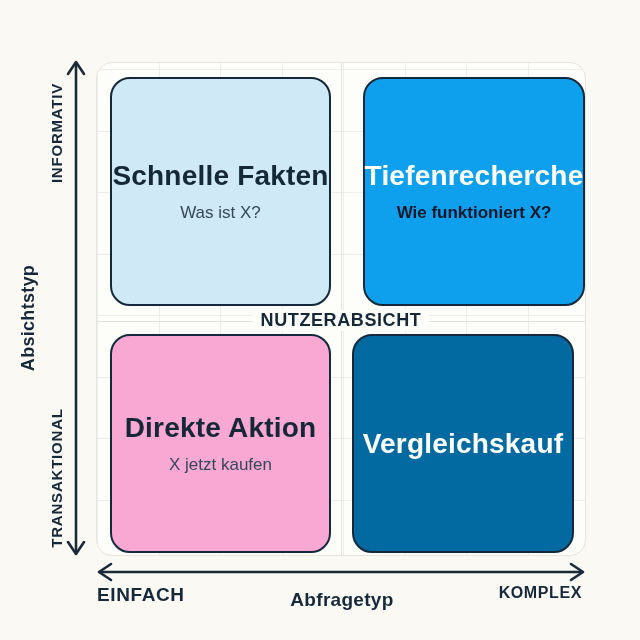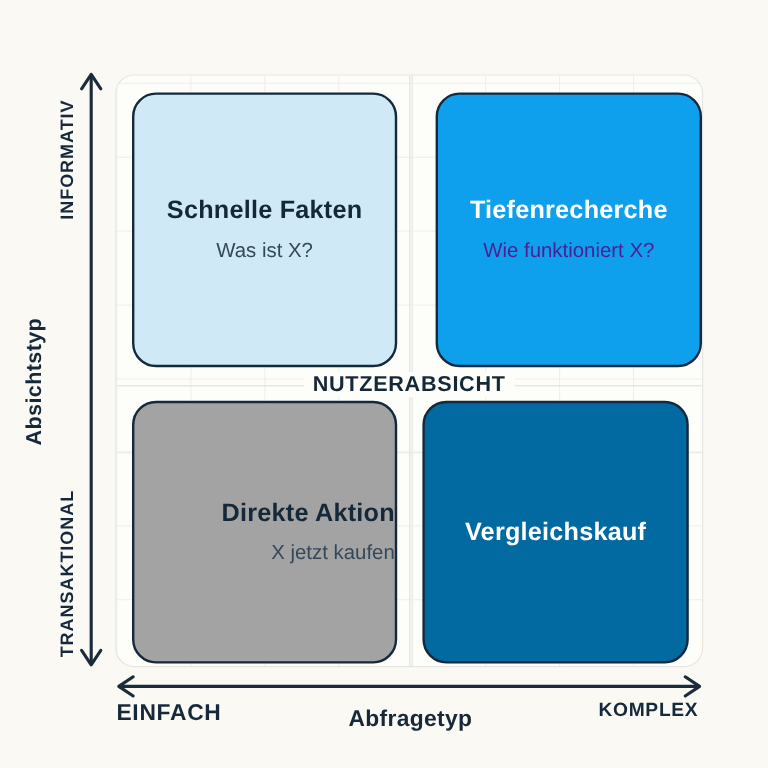--- a/index.html
+++ b/index.html
@@ -23,28 +23,28 @@
   .mid-h{position:absolute;left:97px;top:321px;width:488px;height:1px;background:#e0e2dd;}
   .mid-v{position:absolute;left:341px;top:63px;width:1px;height:492px;background:#e0e2dd;}
 
   .card{
     position:absolute;border:2px solid #14293b;border-radius:20px;
     display:flex;flex-direction:column;align-items:center;justify-content:center;
     gap:11px;box-sizing:border-box;text-align:center;
   }
   .card-tl{left:110px;top:77px;width:221px;height:229px;background:#cfe9f6;}
   .card-tr{left:352px;top:77px;width:222px;height:229px;background:#0fa0ed;margin-left:11px;}
-  .card-bl{left:110px;top:334px;width:221px;height:219px;background:#a3a3a3;align-items:flex-end;}
+  .card-bl{left:110px;top:334px;width:221px;height:219px;background:#f9a8d4;}
   .card-br{left:352px;top:334px;width:222px;height:219px;background:#0369a1;}
-  .card-title{font-size:21px;font-weight:bold;letter-spacing:0.2px;}
+  .card-title{font-size:28px;font-weight:bold;letter-spacing:0.2px;}
   .card-sub{font-size:17px;}
   .card-tl .card-title,.card-bl .card-title{color:#152838;}
   .card-tl .card-sub,.card-bl .card-sub{color:#35485a;}
   .card-tr .card-title,.card-br .card-title{color:#ffffff;}
-  .card-tr .card-sub{color:#4c1d95;}
+  .card-tr .card-sub{color:#0f172a;font-weight:bold;}
   .card-br .card-sub{color:#dcf3e5;}
 
   .center-label{
     position:absolute;left:211px;top:310px;width:260px;text-align:center;
   }
   .center-label span{
     display:inline-block;background:#fdfdfa;padding:0 8px;
     font-size:18px;font-weight:bold;letter-spacing:0.6px;color:#152838;text-align:center;
   }
 

